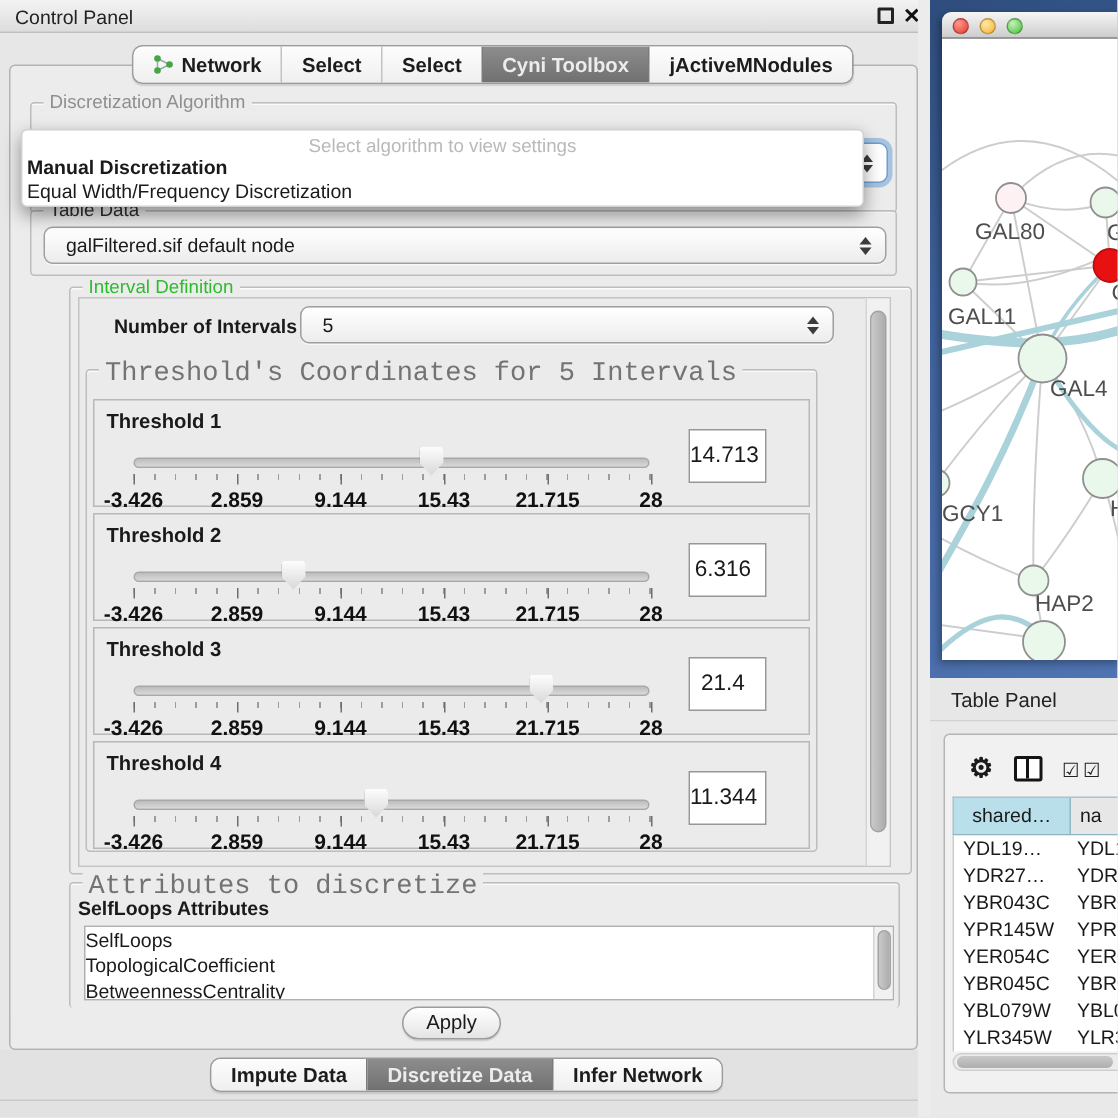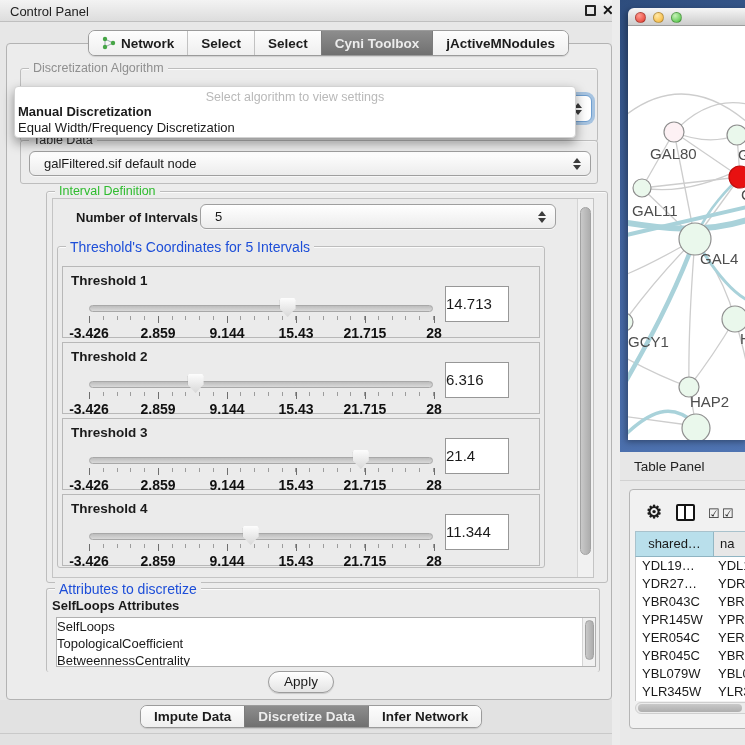--- a/index.html
+++ b/index.html
@@ -28,21 +28,21 @@
   .seg.selected + .seg { border-left:1px solid #7c7c7c; }
   .top-tabs { left:88px; top:30px; height:26px; }
   .bottom-tabs { left:140px; top:705px; height:23px; }
 
   
   .groupbox { position:absolute; border:1px solid #bdbdbd; border-radius:3px;
     box-shadow:inset 0 1px 0 rgba(255,255,255,.8); }
   .legend { position:absolute; top:-8px; left:8px; padding:0 4px; background:#ececec;
     font-size:12.5px; }
   .legend.green { color:#2ebc2e; }
-  .legend.blue { color:#1d4ed8; font-size:14px; }
+  .legend.blue { color:#737373; font-size:18px;font-family:Liberation Mono, monospace; }
   .legend.gray { color:#8f8f8f; }
   .legend.dark { color:#2e2e2e; }
 
   
   .combo { position:absolute; border:1px solid #9f9f9f; border-radius:6px;
     background:linear-gradient(#ffffff,#ececec); display:flex; align-items:center;
     font-size:13px; padding-left:14px; box-shadow:0 1px 0 rgba(255,255,255,.6); }
   .combo .arrows { position:absolute; right:9px; top:50%; transform:translateY(-50%);
     display:flex; flex-direction:column; gap:2px; }
   .combo .arrows i { display:block; width:0; height:0; border-left:4px solid transparent;
@@ -78,22 +78,22 @@
   .th-thumb { position:absolute; top:31px; width:16px; height:19px;
     background:linear-gradient(#fdfdfd,#d8d8d8);
     clip-path:polygon(8% 0,92% 0,100% 12%,100% 55%,50% 100%,0 55%,0 12%);
     filter:drop-shadow(0 0 1px #8a8a8a); }
   .th-ticks { position:absolute; left:26px; top:49px; width:345px; height:7px; }
   .th-ticks .minor { position:absolute; left:0; top:0; width:345px; height:4px;
     background:repeating-linear-gradient(to right,#9c9c9c 0,#9c9c9c 1px,transparent 1px,transparent 13.76px); }
   .tick-major { position:absolute; top:0; width:1px; height:7px; background:#6e6e6e; }
   .tick-lab { position:absolute; top:9px; transform:translateX(-50%); font-size:14px; font-weight:bold; color:#111; }
   .tp0{left:0} .tp1{left:20%} .tp2{left:40%} .tp3{left:60%} .tp4{left:80%} .tp5{left:100%}
-  .th-value { position:absolute; left:382px; top:19px; width:64px; height:36px; background:#fff;
-    border:1px solid #979797; font-size:15px; text-align:left; padding:8px 6px 0 0; }
+  .th-value { position:absolute; left:396px; top:19px; width:52px; height:36px; background:#fff;
+    border:1px solid #979797; font-size:15px; text-align:center; padding:8px 6px 0 0; }
 
   
   .attr-list { position:absolute; left:56px; top:617px; width:540px; height:50px; background:#fff;
     border:1px solid #b0b0b0; overflow:hidden; }
   .attr-item { font-size:13px; line-height:17px; }
 
   .apply-btn { position:absolute; left:268px; top:671px; width:66px; height:22px; border-radius:11px;
     border:1px solid #9c9c9c; background:linear-gradient(#ffffff,#e4e4e4); font-size:13.5px;
     text-align:center; line-height:20px; box-shadow:0 1px 1px rgba(0,0,0,.15); }
 

